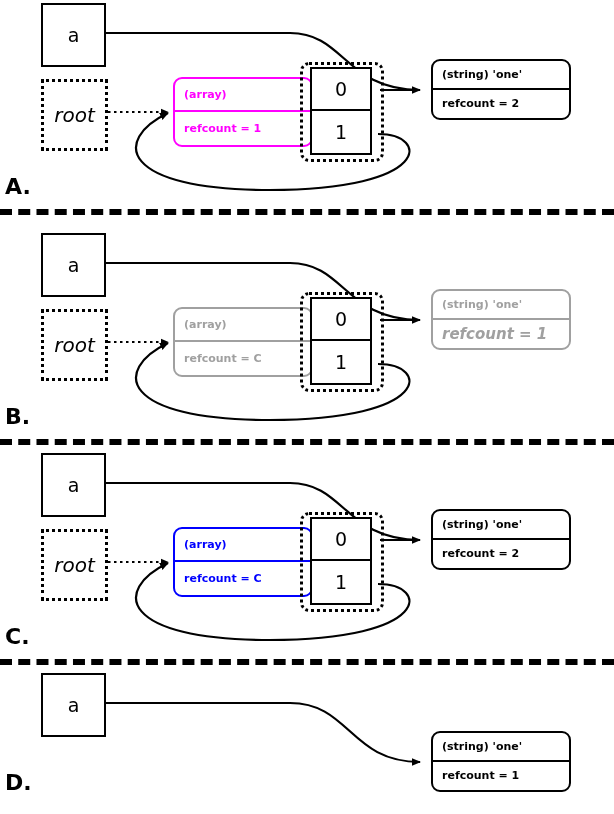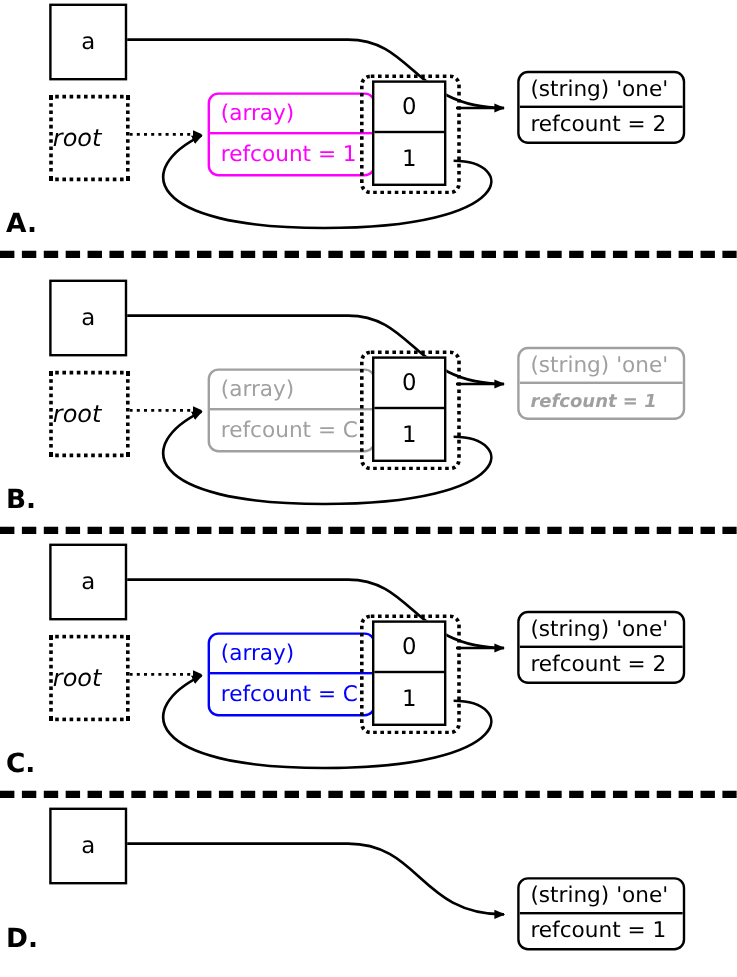--- a/index.html
+++ b/index.html
@@ -7,28 +7,28 @@
        font-family:"DejaVu Sans","Liberation Sans",sans-serif;}
   .panel{position:absolute;left:0;width:614px;}
   .svg-layer{position:absolute;left:0;top:0;width:614px;height:814px;pointer-events:none;}
 
   
   .varbox{position:absolute;border:2.5px solid #000;background:#fff;
           display:flex;align-items:center;justify-content:center;
           font-size:19px;color:#000;}
   
   .rootbox{position:absolute;border:3px dotted #000;background:#fff;
-           display:flex;align-items:center;justify-content:flex-start;
+           display:flex;align-items:center;justify-content:center;
            font-size:20px;font-style:italic;color:#000;}
 
   
   .zval{position:absolute;border:2.5px solid #000;border-radius:9px;background:#fff;
         box-sizing:border-box;overflow:hidden;}
   .zval .r{height:50%;box-sizing:border-box;display:flex;align-items:center;
-           padding-left:9px;font-size:18px;color:#000;}
+           padding-left:9px;font-size:11px;color:#000;font-weight:bold;}
   .zval .r.top{border-bottom:2.5px solid #000;}
   .zval.magenta{border-color:#ff00ff;}
   .zval.magenta .r{color:#ff00ff;}
   .zval.magenta .r.top{border-bottom-color:#ff00ff;}
   .zval.blue{border-color:#0000ff;}
   .zval.blue .r{color:#0000ff;}
   .zval.blue .r.top{border-bottom-color:#0000ff;}
   .zval.gray{border-color:#a0a0a0;}
   .zval.gray .r{color:#a0a0a0;}
   .zval.gray .r.top{border-bottom-color:#a0a0a0;}

